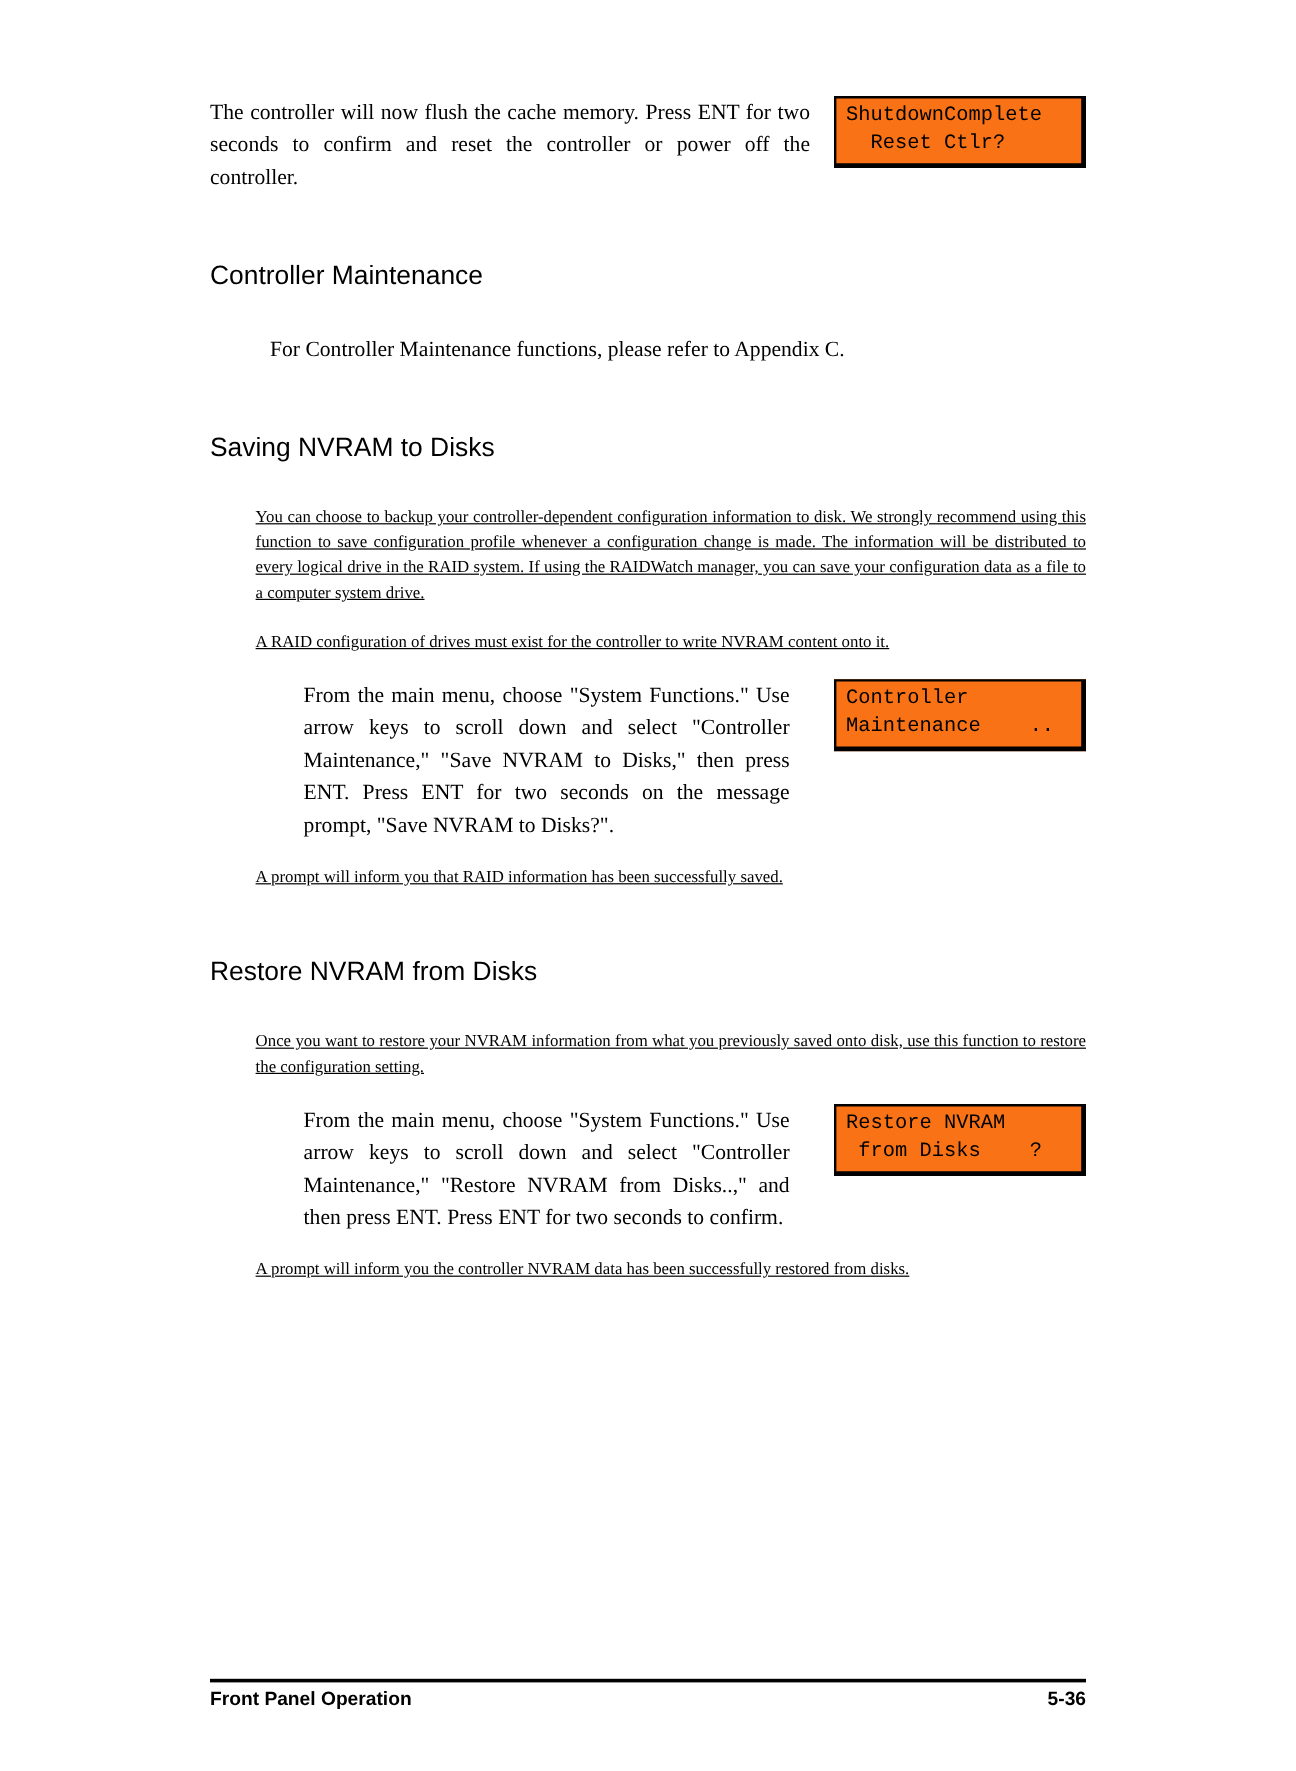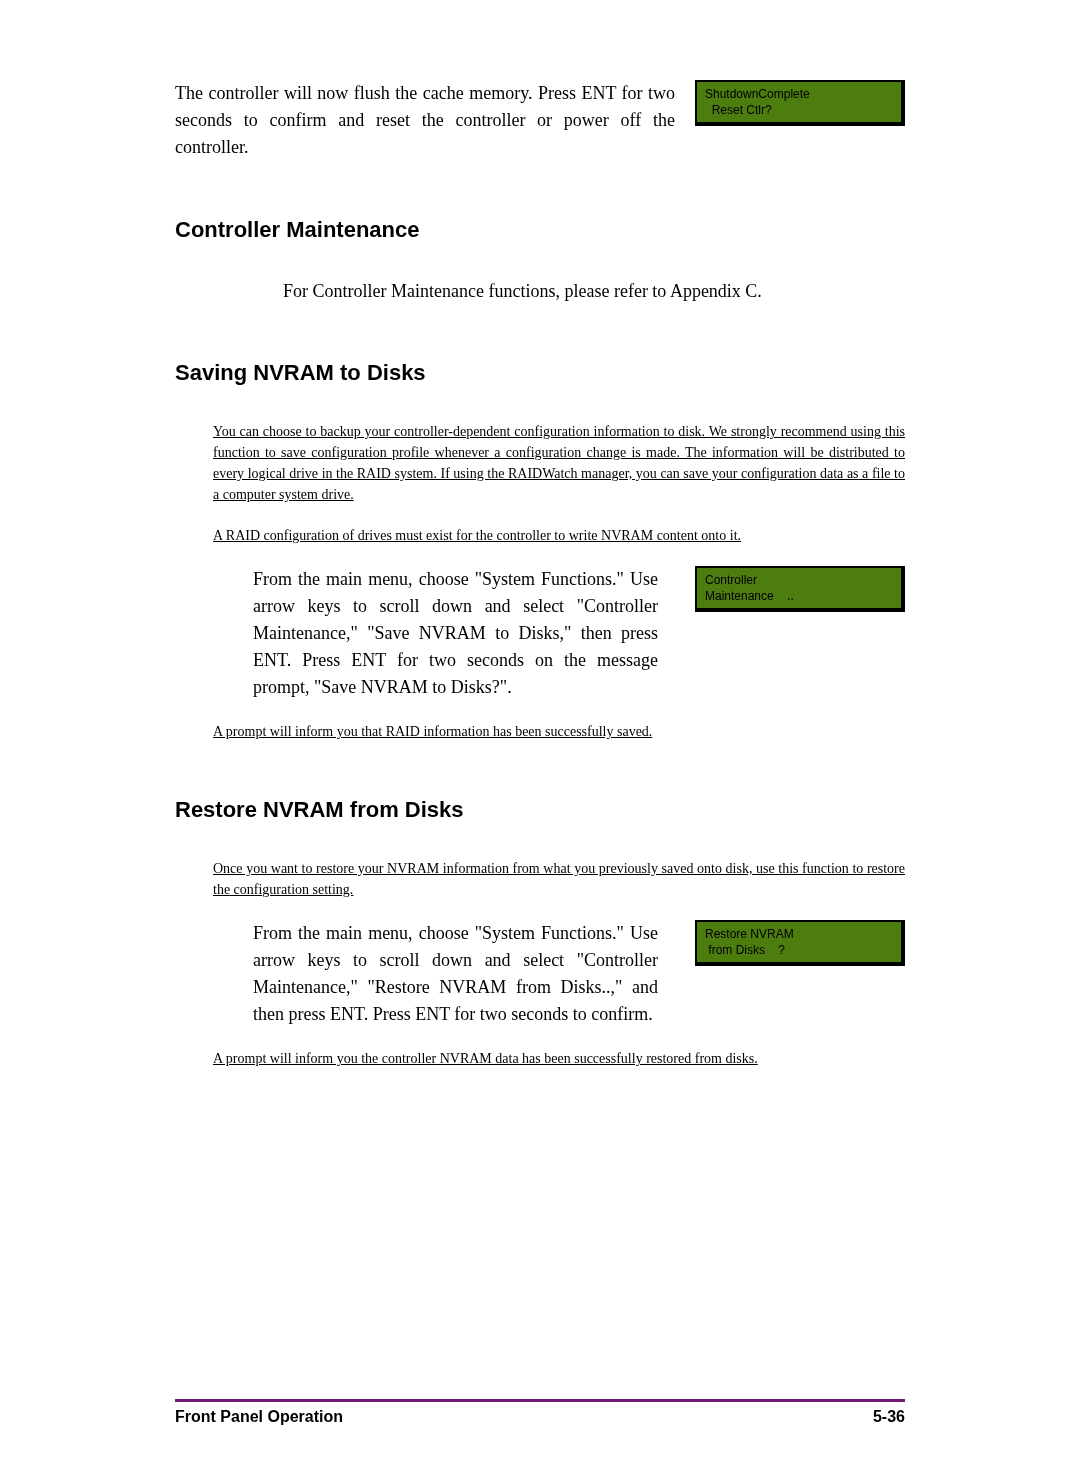--- a/index.html
+++ b/index.html
@@ -26,31 +26,31 @@
       flex: 1;
       font-size: 18px;
       line-height: 1.5;
       text-align: justify;
     }
     .lcd-box {
       border: 2px solid #000;
       border-right-width: 4px;
       border-bottom-width: 4px;
       padding: 4px 8px;
-      font-family: Liberation Sans, sans-serif;
-      font-size: 12px;
+      font-family: Liberation Mono, monospace;
+      font-size: 17px;
       line-height: 1.35;
       white-space: pre;
-      background: #4d7c0f;
+      background: #f97316;
       min-width: 210px;
     }
     h2 {
       font-family: Arial, Helvetica, sans-serif;
       font-size: 22px;
-      font-weight: bold;
+      font-weight: normal;
       margin-bottom: 35px;
       margin-top: 48px;
     }
     .body-text {
       font-size: 14px;
       line-height: 1.5;
       margin-left: 38px;
       margin-bottom: 20px;
       text-align: justify;
       text-decoration: underline;
@@ -73,30 +73,30 @@
     }
     .lcd-column {
       display: flex;
       gap: 20px;
     }
     .footer {
       position: absolute;
       bottom: 50px;
       left: 175px;
       right: 175px;
-      border-top: 3px solid #701a75;
+      border-top: 3px solid #000000;
       padding-top: 6px;
       display: flex;
       justify-content: space-between;
       font-family: Arial, Helvetica, sans-serif;
       font-size: 16px;
       font-weight: bold;
     }
     .single-ref {
-      margin-left: 108px;
+      margin-left: 50px;
       font-size: 18px;
       line-height: 1.5;
       margin-bottom: 20px;
     }
   </style>
 </head>
 <body>
 
 <div class="intro-section">
   <div class="intro-text">The controller will now flush the cache memory.  Press ENT for two seconds to confirm and reset the controller or power off the controller.</div>

